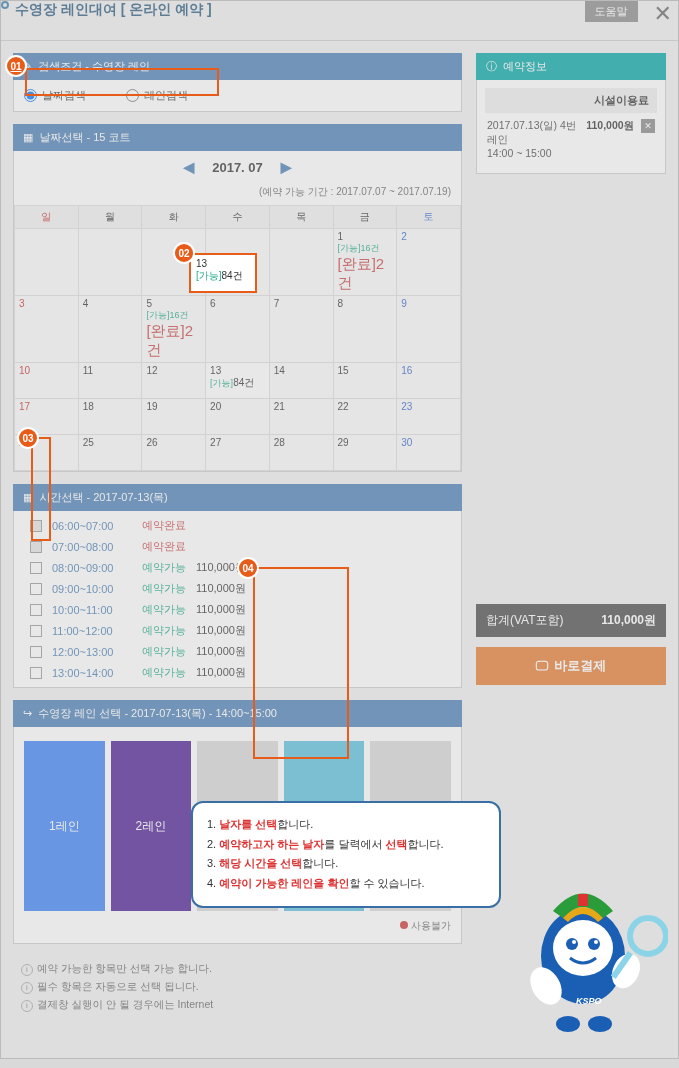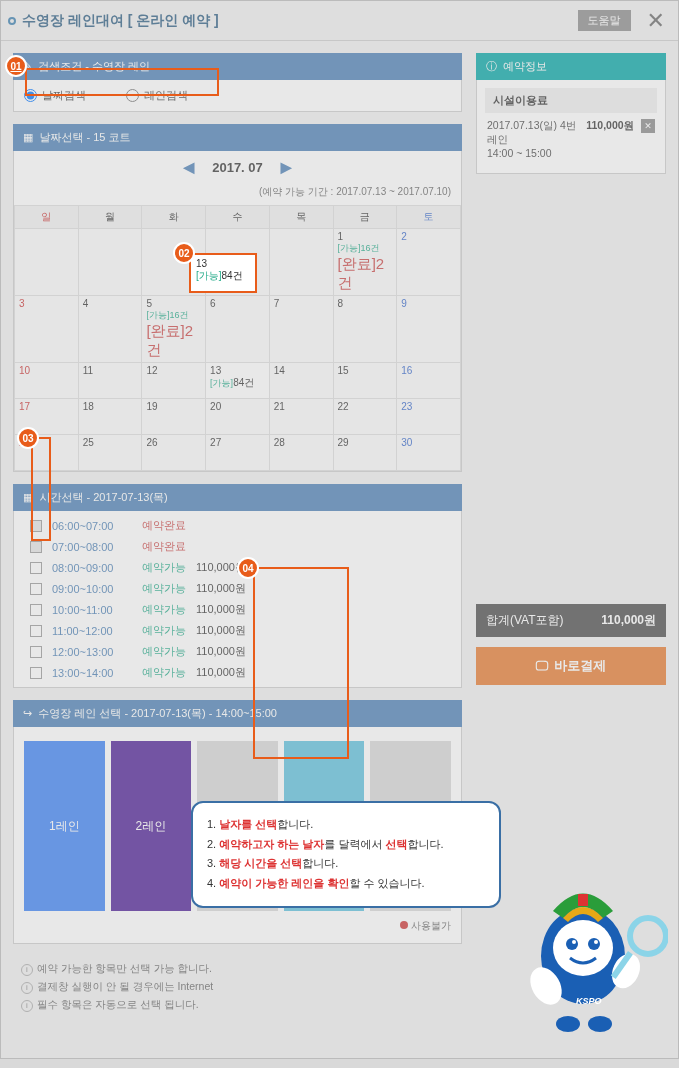--- a/index.html
+++ b/index.html
@@ -1,19 +1,19 @@
 <!DOCTYPE html>
 <html><head>
 <meta charset="utf-8">
 <style>
 * { margin: 0; padding: 0; box-sizing: border-box; font-family: "Malgun Gothic", "맑은 고딕", sans-serif; }
 body { background: #d9d9d9; font-size: 11px; color: #333; }
 
 .modal { background: #f0f0f0; width: 679px; margin: 0 auto; border: 1px solid #bbb; position: relative; padding-bottom: 40px;}
-.modal-header { display: flex; align-items: center; height: 40px; padding: 0 7px; border-bottom: 1px solid #ccc;}
+.modal-header { display: flex; align-items: flex-start; height: 40px; padding: 0 0; border-bottom: 1px solid #ccc;}
 .modal-header .bullet { display: inline-block; width: 8px; height: 8px; border: 2px solid #3a7fb0; border-radius: 50%; margin-right: 6px;}
 .modal-title { font-size: 14px; font-weight: bold; color: #2b5c82; flex: 1;}
 .modal-title .sub { color: #2b5c82; }
 .help-btn { background: #8a8a8a; color: #fff; font-size: 11px; padding: 3px 10px; border: none; margin-right: 10px; }
 .close-x { font-size: 22px; color: #666; cursor: pointer; padding: 0 6px;}
 
 .content { display: flex; padding: 12px; gap: 14px;}
 .left { flex: 1; }
 .right { width: 190px; }
 
@@ -52,21 +52,21 @@
 .lane-body { background:#fff; border:1px solid #ccc; border-top:none; padding: 14px 10px 10px; }
 .lanes { display:flex; gap: 6px; }
 .lane { flex:1; height: 170px; display:flex; align-items:center; justify-content:center; font-size:12px; color:#fff;}
 .lane.l1 { background:#3b82f6;} .lane.l2 { background:#4c1d95;} .lane.l3 { background:#d8d8d8; color:#aaa;}
 .lane.l4 { background:#5bc0de; color:#fff;} .lane.l5 { background:#d8d8d8; color:#aaa; position:relative;}
 .lane .no { position:absolute; bottom:6px; right:6px; width:14px; height:14px; border-radius:50%; background:#c33; color:#fff; font-size:9px; display:flex; align-items:center; justify-content:center;}
 .legend { text-align:right; font-size:10px; color:#666; padding-top:8px;}
 .legend .dot { display:inline-block; width:8px; height:8px; border-radius:50%; background:#c33; margin-right:3px;}
 
 .info-body { background:#fff; border:1px solid #ccc; border-top:none; padding: 8px;}
-.fee-h { background:#eee; padding:5px 8px; font-size:11px; font-weight:bold;}
+.fee-h { background:#eee; padding:5px 8px; font-size:11px; font-weight:bold;text-align:right;}
 .fee-row { display:flex; padding:6px 2px; font-size:10.5px;}
 .fee-row .d { flex:1; color:#444;}
 .fee-row .p { font-weight:bold; }
 .fee-row .x { display:inline-block; width:14px; height:14px; background:#888; color:#fff; text-align:center; line-height:14px; margin-left:4px; font-size:9px;}
 .total-bar { margin-top: 430px; background:#4a4a4a; color:#fff; display:flex; padding:8px 10px; font-size:12px;}
 .total-bar .l { flex:1;}
 .total-bar .v { font-weight:bold;}
 .pay-btn { margin-top:10px; width:100%; background:#e67a2e; color:#fff; border:none; padding:10px 0; font-size:13px; font-weight:bold; display:flex; align-items:center; justify-content:center; gap:6px;}
 
 .footer-notes { padding: 4px 20px; font-size:10.5px; color:#666;}
@@ -125,21 +125,21 @@
         <div class="panel-title">
           <span class="icon-m">▦</span>
           <span>날짜선택 - 15 코트</span>
         </div>
         <div class="panel-body">
           <div class="cal-header">
             <span class="arrow">◀</span>
             <span>2017. 07</span>
             <span class="arrow">▶</span>
           </div>
-          <div class="cal-note">(예약 가능 기간 : 2017.07.13 ~ 2017.07.10)</div>
+          <div class="cal-note">(예약 가능 기간 : 2017.07.07 ~ 2017.07.19)</div>
           <table class="cal-table">
             <tbody>
                 <tr>
               <th class="sun">일</th>
               <th>월</th>
               <th>화</th>
               <th>수</th>
               <th>목</th>
               <th>금</th>
               <th class="sat">토</th>
@@ -295,22 +295,22 @@
       </div>
       <button class="pay-btn">
         <span>🖵</span>
         <span>바로결제</span>
       </button>
     </div>
   </div>
 
   <div class="footer-notes">
     <div><span class="ic">i</span><span>예약 가능한 항목만 선택 가능 합니다.</span></div>
+    <div><span class="ic">i</span><span>필수 항목은 자동으로 선택 됩니다.</span></div>
     <div><span class="ic">i</span><span>결제창 실행이 안 될 경우에는 Internet</span></div>
-    <div><span class="ic">i</span><span>필수 항목은 자동으로 선택 됩니다.</span></div>
   </div>
 
   <div class="num-badge" style="left:4px; top:54px;text-decoration:underline;">01</div>
   <div class="hl-box" style="left:24px; top:67px; width:194px; height:28px;"></div>
 
   <div class="num-badge" style="left:172px; top:241px;">02</div>
   <div class="hl-box" style="left:188px; top:252px; width:68px; height:40px; background:#fff;">
     <div style="padding:3px 5px; font-size:10px;">
       <span>13</span><br>
       <span style="color:#2a8;">[가능]</span><span>84건</span>

